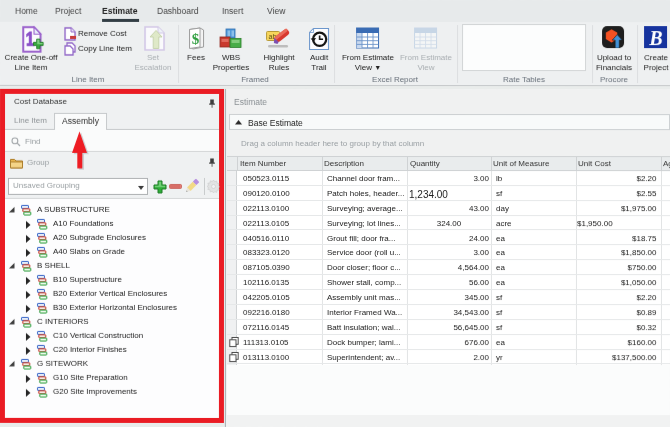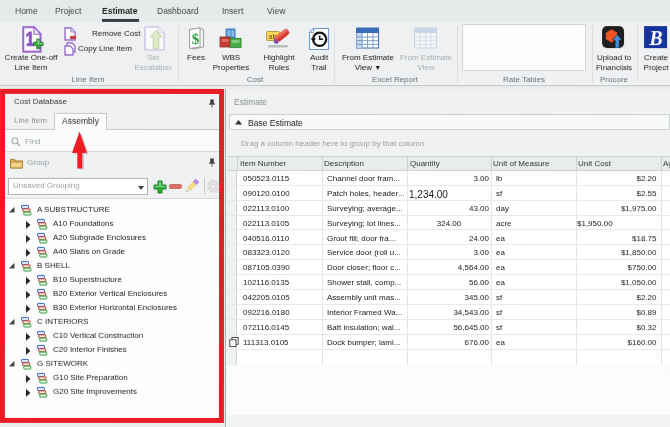--- a/index.html
+++ b/index.html
@@ -36,40 +36,40 @@
   <span style="left:267px">View</span>
 </div>
 <div id="tabline"></div>
 <div id="ribbon">
   <div class="gsep" style="left:178px"></div>
   <div class="gsep" style="left:334px"></div>
   <div class="gsep" style="left:457px"></div>
   <div class="gsep" style="left:592px"></div>
   <div class="gsep" style="left:637px"></div>
   <div class="gcap" style="left:40px; width:96px;">Line Item</div>
-  <div class="gcap" style="left:207px; width:96px;">Cost</div>
+  <div class="gcap" style="left:207px; width:96px;">Framed</div>
   <div class="gcap" style="left:347px; width:96px;">Excel Report</div>
   <div class="gcap" style="left:476px; width:96px;">Rate Tables</div>
   <div class="gcap" style="left:584px; width:60px;">Procore</div>
 
   <svg class="abs" style="left:22px;top:4px" width="22" height="27" viewBox="0 0 22 27">
     <path d="M1.2 1.2 h10.8 l6.5 7 v17.6 h-17.3 z" fill="#fcfbfe" stroke="#9b62cc" stroke-width="2"></path>
     <path d="M12 1.2 v7 h6.5 z" fill="#e8f0fa" stroke="#9b62cc" stroke-width="1.1"></path>
     <path d="M9.8 5.5 H7.6 L4.2 8.2 V11.4 L6.8 9.6 V17.3 H4.6 V20.2 H12.3 V17.3 H9.8 Z" fill="#8b50c8"></path>
     <path d="M14.7 13.2 h3.2 v3.2 h3.2 v3.2 h-3.2 v3.2 h-3.2 v-3.2 h-3.2 v-3.2 h3.2 z" fill="#3aa93f" stroke="#1e7a24" stroke-width="0.9"></path>
     <path d="M15.2 13.8 h2.2 v3.2 h3.2 v1.2 h-5.4 z" fill="#8ed491" opacity="0.85"></path>
   </svg>
   <div class="rlbl" style="left:-14px;top:31px;width:90px">Create One-off<br>Line Item</div>
 
   <svg class="abs" style="left:63px;top:5px" width="14" height="14" viewBox="0 0 14 14">
     <path d="M2 1 h6 l4 4 v8 h-10 z" fill="#fff" stroke="#9268c8" stroke-width="1.4"></path>
     <path d="M8 1 v4 h4" fill="#e9e2f7" stroke="#9268c8" stroke-width="1"></path>
     <rect x="7" y="9" width="6" height="3" fill="#c83c3c"></rect>
   </svg>
-  <div class="small-lbl" style="left:92px;top:7px">Remove Cost</div>
+  <div class="small-lbl" style="left:78px;top:7px">Remove Cost</div>
 
   <svg class="abs" style="left:63px;top:20px" width="14" height="14" viewBox="0 0 14 14">
     <path d="M4 1 h5 l3 3 v6 h-8 z" fill="#fff" stroke="#9268c8" stroke-width="1.3"></path>
     <path d="M2 4 h5 l3 3 v6 h-8 z" fill="#fff" stroke="#9268c8" stroke-width="1.3"></path>
   </svg>
   <div class="small-lbl" style="left:78px;top:22px">Copy Line Item</div>
 
   <svg class="abs" style="left:144px;top:4px" width="22" height="25" viewBox="0 0 22 25">
     <path d="M1 1 h13 l6 6 v17 h-19 z" fill="#fafafc" stroke="#d3c8e6" stroke-width="1.6"></path>
     <path d="M14 1 v6 h6" fill="#eef2f8" stroke="#d3c8e6" stroke-width="1"></path>
@@ -257,20 +257,31 @@
     <span class="abs" style="left:16px;top:3px;font-size:8px;color:#1a1a1a">111313.0105</span>
     <span class="abs" style="left:100px;top:3px;font-size:8px;color:#1a1a1a">Dock bumper; lami...</span>
     <span class="abs" style="left:182px;top:3px;width:80px;text-align:right;font-size:8px;color:#1a1a1a">676.00</span>
     <span class="abs" style="left:269px;top:3px;font-size:8px;color:#1a1a1a">ea</span>
     <span class="abs" style="left:350px;top:3px;width:79.5px;text-align:right;font-size:8px;color:#1a1a1a">$160.00</span>
     <svg class="abs" style="left:2px;top:2px" width="10" height="11" viewBox="0 0 10 11">
         <rect x="3" y="0.5" width="6.2" height="6.8" fill="#fff" stroke="#4a4a4a" stroke-width="1"></rect>
         <rect x="0.8" y="2.8" width="6.2" height="6.8" fill="#fff" stroke="#4a4a4a" stroke-width="1"></rect>
       </svg>
   </div>
+  <div class="abs" style="left:1px;top:260.6px;width:444px;height:14.88px;border-bottom:1px solid #e6e8e9">
+    <span class="abs" style="left:16px;top:3px;font-size:8px;color:#1a1a1a">013113.0100</span>
+    <span class="abs" style="left:100px;top:3px;font-size:8px;color:#1a1a1a">Superintendent; av...</span>
+    <span class="abs" style="left:182px;top:3px;width:80px;text-align:right;font-size:8px;color:#1a1a1a">2.00</span>
+    <span class="abs" style="left:269px;top:3px;font-size:8px;color:#1a1a1a">yr</span>
+    <span class="abs" style="left:350px;top:3px;width:79.5px;text-align:right;font-size:8px;color:#1a1a1a">$137,500.00</span>
+    <svg class="abs" style="left:2px;top:2px" width="10" height="11" viewBox="0 0 10 11">
+        <rect x="3" y="0.5" width="6.2" height="6.8" fill="#fff" stroke="#4a4a4a" stroke-width="1"></rect>
+        <rect x="0.8" y="2.8" width="6.2" height="6.8" fill="#fff" stroke="#4a4a4a" stroke-width="1"></rect>
+      </svg>
+  </div>
   <div class="abs" style="left:1px;top:276px;width:444px;height:50px;background:#fbfcfc"></div>
   <div class="abs" style="left:0px;top:326px;width:445px;height:12px;background:#f1f2f2"></div>
 </div>
 <div id="redbox"></div>
 <div id="panel">
   <div class="abs" style="left:0;top:0;width:214px;height:1px;background:#c6c9cb"></div>
   <div class="abs" style="left:0;top:0;width:214px;height:36px;background:#eff1f2;border-bottom:1px solid #c6c9cb"></div>
   <div class="abs" style="left:9px;top:3px;font-size:8px;color:#333">Cost Database</div>
   <svg class="abs" style="left:203px;top:5px" width="8" height="9" viewBox="0 0 9 10">
     <path d="M2.5 0.5 h4 v4.5 h1.2 v1.4 H1.3 V5 h1.2 z" fill="#3d3d3d"></path>

